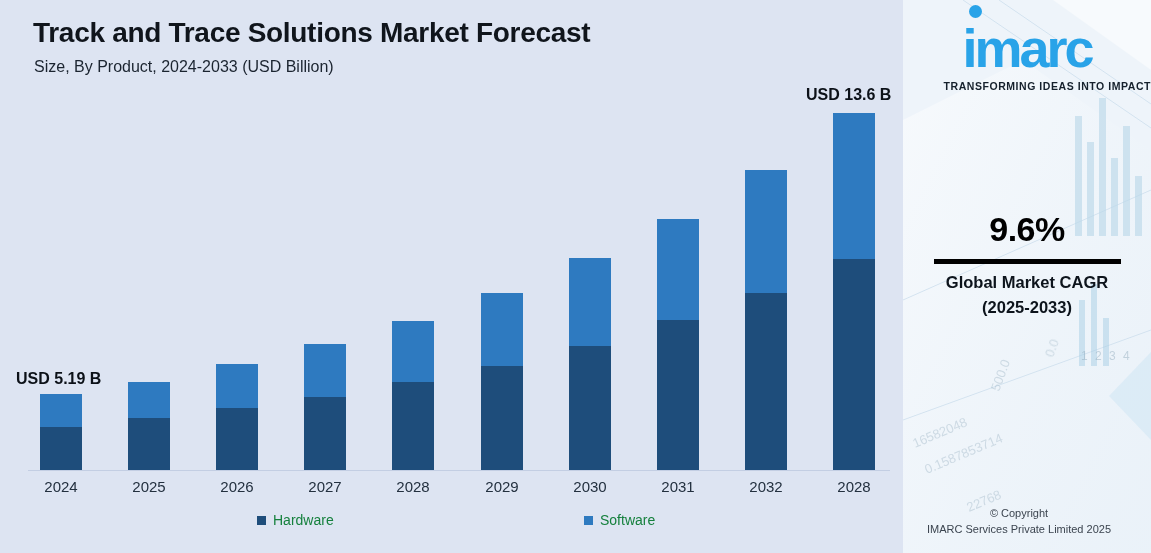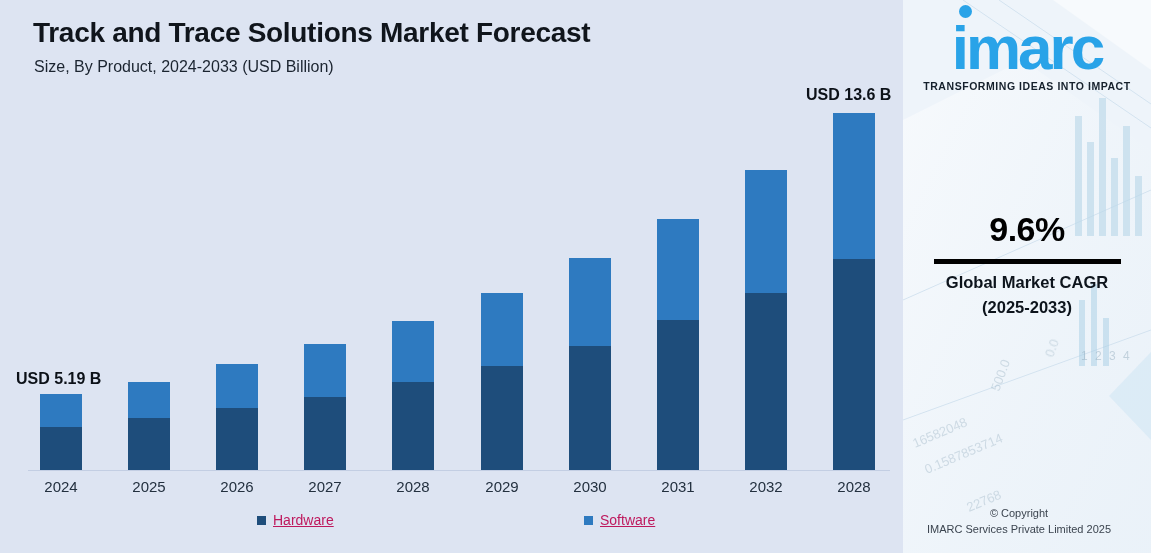--- a/index.html
+++ b/index.html
@@ -68,21 +68,21 @@
   #label-first { left:16px; top:370px; }
   #label-last  { left:806px; top:86px; }
 
   #legend {
     position:absolute; left:0; top:512px;
     width:903px; height:24px;
   }
   .legend-item {
     position:absolute;
     display:flex; align-items:center; gap:7px;
-    font-size:14px; color:#be185d;text-decoration:underline;
+    font-size:14px; color:#15803d;
   }
   #legend-hardware { left:257px; }
   #legend-software { left:584px; }
   .legend-swatch { width:9px; height:9px; display:inline-block; }
   .sw-hw { background:#1e4d7b; }
   .sw-sw { background:#2e7ac0; }
 
   
   #brand-panel {
     position:absolute; left:903px; top:0;
@@ -92,33 +92,34 @@
   }
   #brand-bg { position:absolute; inset:0; }
 
   #logo-wrap {
     position:absolute; left:0; top:18px; width:248px;
     text-align:center;
   }
   #logo-mark {
     position:relative;
     display:inline-block;
-    font-size:62px; line-height:60px;
+    font-size:54px; line-height:60px;
     font-weight:bold; letter-spacing:-3px;
     color:#29a3e8;
   }
   #logo-dot {
     position:absolute; left:7px; top:-13px;
     width:13px; height:13px; border-radius:50%;
     background:#29a3e8;
   }
   #logo-tagline {
     margin-top:2px;
     font-size:10.5px; font-weight:bold; letter-spacing:0.55px;
     color:#15202c;
+    text-align:right;
   }
 
   #cagr-block {
     position:absolute; left:0; top:210px; width:248px; text-align:center;
   }
   #cagr-value { font-size:34px; font-weight:bold; color:#000; letter-spacing:-0.5px; }
   #cagr-rule { width:187px; height:5px; background:#000; margin:10px auto 9px; }
   #cagr-caption1 { font-size:16.5px; font-weight:bold; color:#0d141c; }
   #cagr-caption2 { font-size:16.5px; font-weight:bold; color:#0d141c; margin-top:6px; }
 

